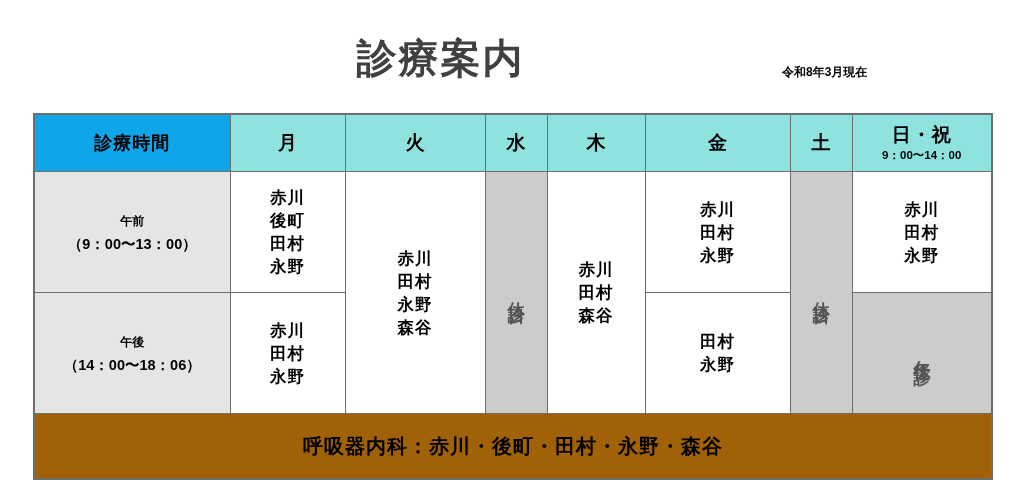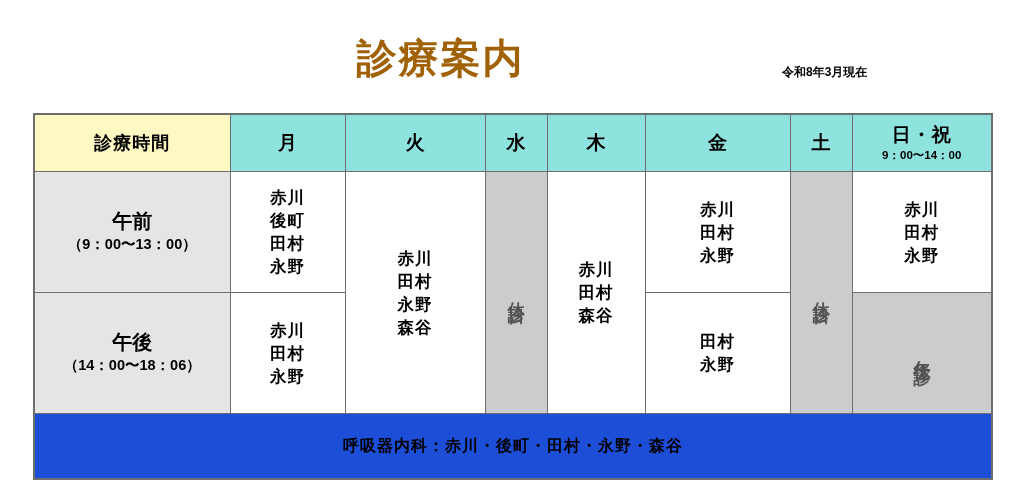--- a/index.html
+++ b/index.html
@@ -27,21 +27,21 @@
   .page-title {
     position: absolute;
     left: 0;
     top: 0;
     width: 881px;
     text-align: center;
     font-size: 40px;
     font-weight: bold;
     letter-spacing: 2px;
     line-height: 52px;
-    color: #a16207;
+    color: #404040;
   }
   .as-of-note {
     position: absolute;
     left: 782px;
     top: 32px;
     font-size: 12px;
     font-weight: bold;
     color: #000000;
     white-space: nowrap;
   }
@@ -65,21 +65,21 @@
     vertical-align: middle;
     font-weight: bold;
     color: #000000;
   }
   .schedule-table {
     border: 2px solid #6e6e6e;
   }
 
   
   .head-time {
-    background: #fef9c3;
+    background: #0ea5e9;
     height: 56px;
     font-size: 18px;
     letter-spacing: 1px;
   }
   .head-day {
     background: #8fe3de;
     height: 56px;
     font-size: 19px;
     border-bottom: 1px dashed #4a4a4a !important;
   }
@@ -105,21 +105,21 @@
 
   
   .time-cell {
     background: #e5e5e5;
     font-size: 16px;
     line-height: 22px;
     height: 120px;
   }
   .time-cell .t-main {
     display: block;
-    font-size: 20px;
+    font-size: 12px;
     font-weight: bold;
   }
   .time-cell .t-range {
     display: block;
     font-size: 14.5px;
     font-weight: bold;
     margin-top: 1px;
     letter-spacing: 0px;
   }
   .row-am .time-cell {
@@ -159,25 +159,25 @@
     text-orientation: upright;
     font-size: 17px;
     font-weight: bold;
     letter-spacing: 3px;
     line-height: 1.15;
     color: #555555;
   }
 
   
   .note-cell {
-    background: #1d4ed8;
+    background: #a16207;
     height: 64px;
     text-align: left;
     padding-left: 14px;
-    font-size: 16px;
+    font-size: 20px;
     font-weight: normal;
     color: #3a3a3a;
     letter-spacing: 1px;
     border-top: 1px solid #6e6e6e !important;
   }
 </style>
 </head>
 <body>
 
 <div class="title-row">

